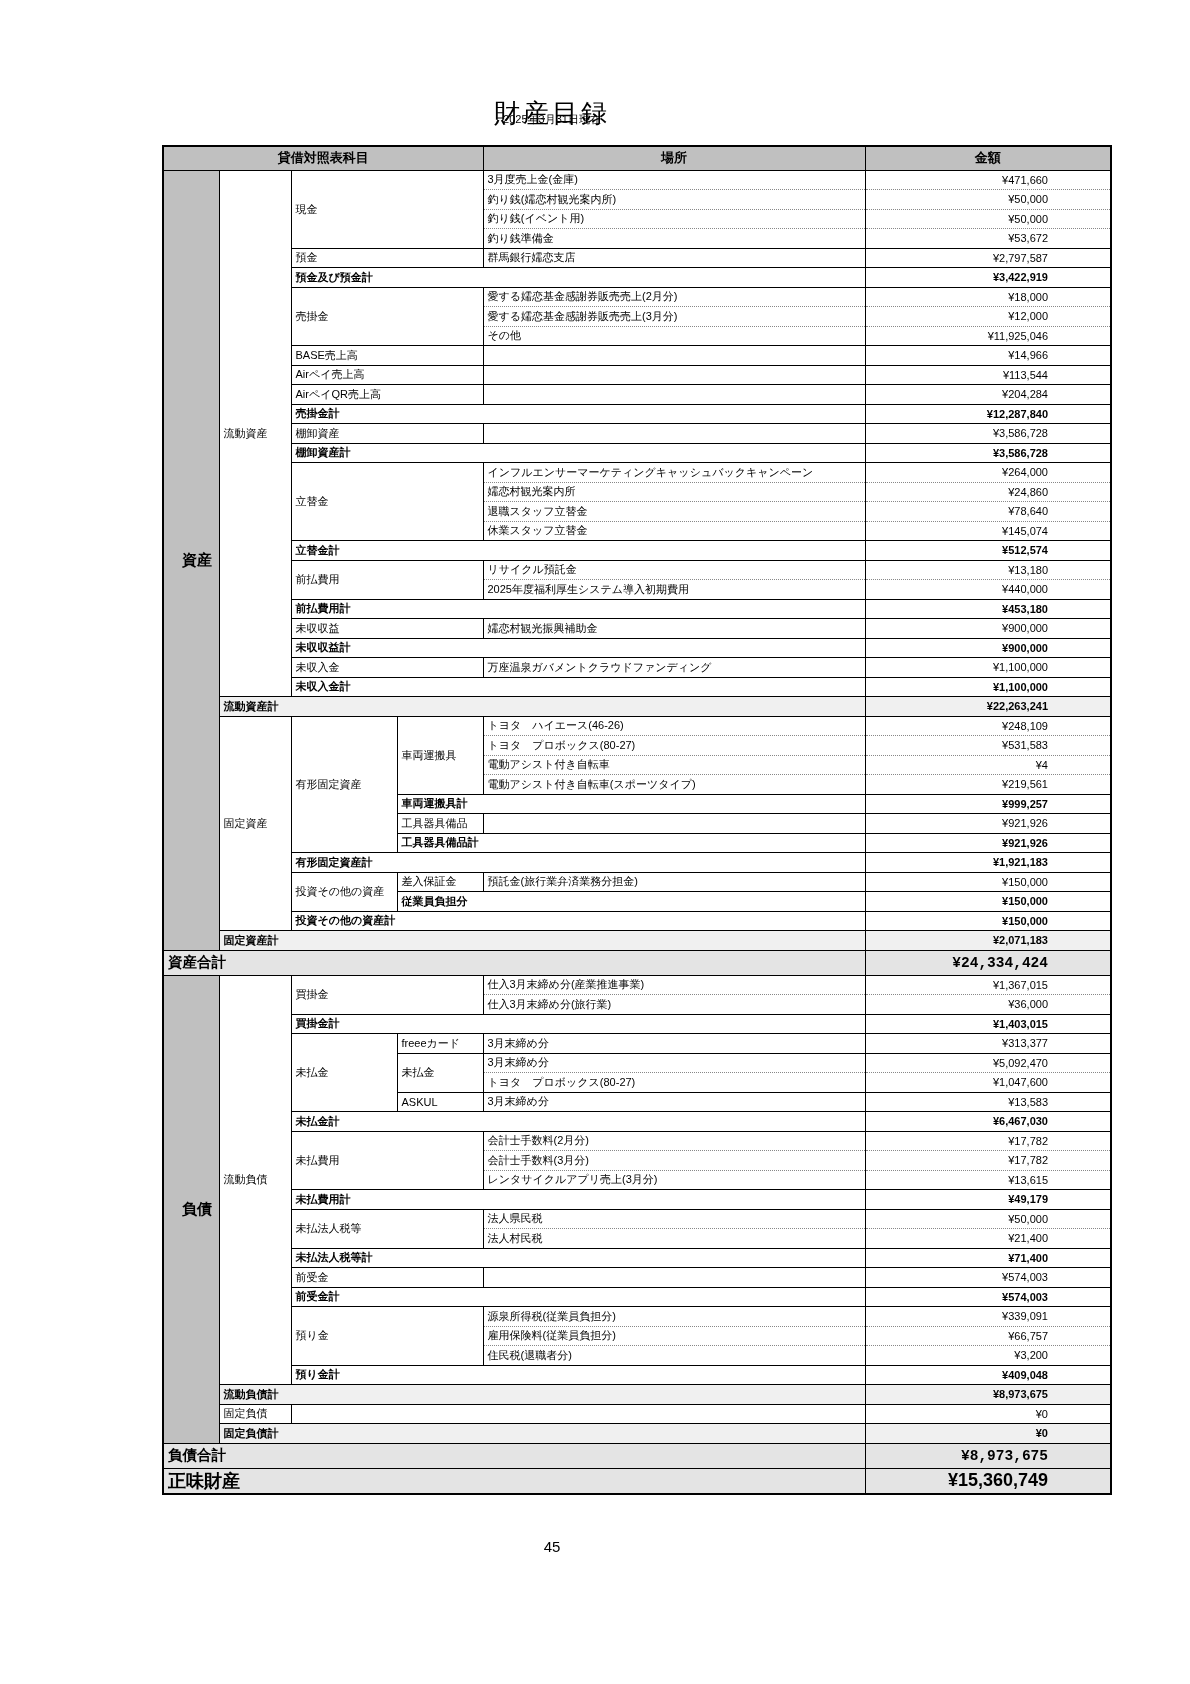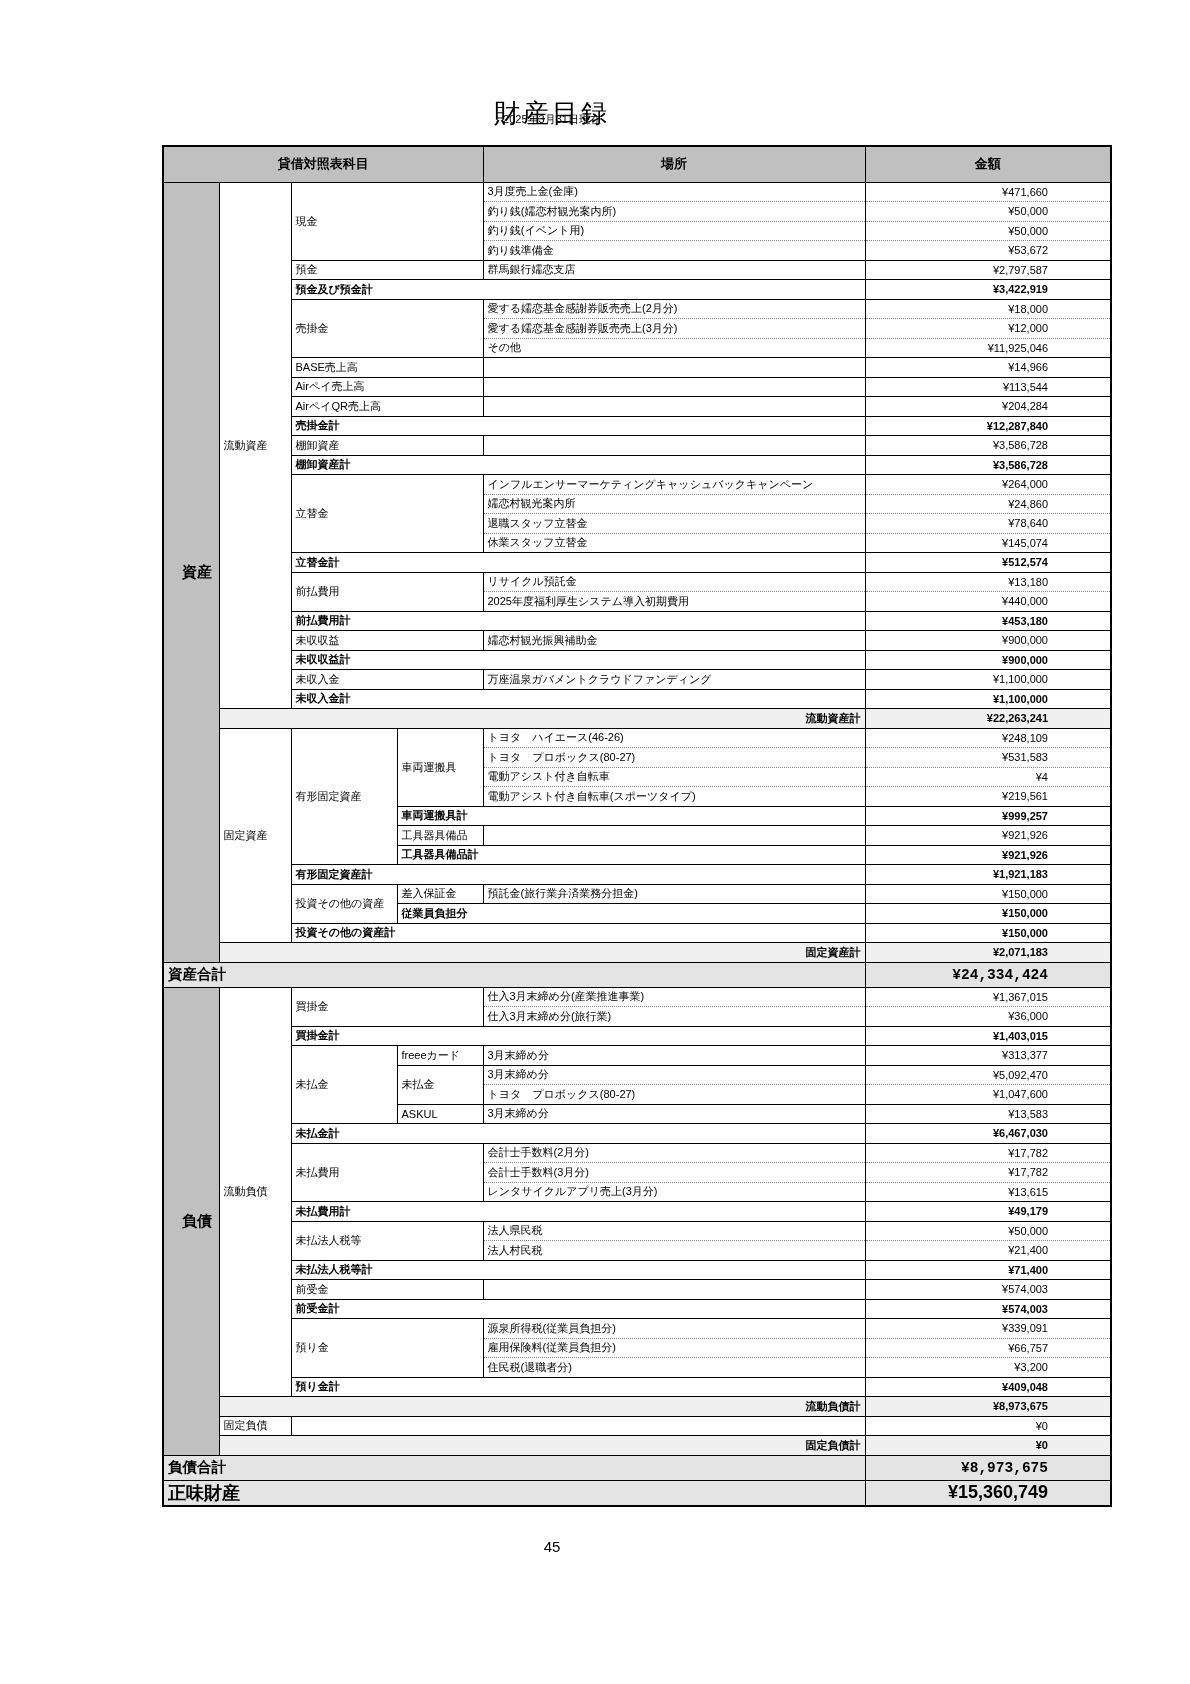--- a/index.html
+++ b/index.html
@@ -20,38 +20,38 @@
     border:2px solid #000;
   }
   .pt th, .pt td {
     border-left:1px solid #000; border-right:1px solid #000;
     border-top:1px solid #000;
     overflow:hidden; white-space:nowrap;
     vertical-align:middle;
   }
   .pt thead th {
     background:#c0c0c0; font-size:13px; font-weight:bold;
-    text-align:center; height:36px; border-bottom:1px solid #000;
+    text-align:center; height:24px; border-bottom:1px solid #000;
   }
   .pt td { height:19.5px; font-size:11px; padding:0 4px; text-align:left; }
 
   td.cat { background:#c0c0c0; font-weight:bold; font-size:15px; padding-left:18px; }
   td.grp { }
   td.sub { font-weight:bold; }
   td.sec { font-weight:bold; }
   td.tot { font-weight:bold; font-size:14.5px; }
   td.netl { font-weight:bold; font-size:18px; }
   td.loc { }
   td.amt, td.amtb, td.amtt, td.amtn { text-align:right; padding-right:62px; }
   td.amtb { font-weight:bold; }
   td.amtt { font-weight:bold; font-size:14.5px;font-family:Liberation Mono, monospace; }
   td.amtn { font-weight:bold; font-size:18px; }
 
   tr.cont td { border-top:1px dotted #888; }
-  tr.strow td { background:#f0f0f0;text-align:right; }
+  tr.strow td { background:#f0f0f0; }
   tr.gtrow td { background:#e4e4e4; height:25px;margin-left:8px; }
   tr.netrow td { background:#e4e4e4; height:22px; }
 </style>
 </head>
 <body>
 
 <div class="center-col doc-title">財産目録</div>
 <div class="center-col doc-subtitle">2025年3月31日現在</div>
 
 <table class="pt">

